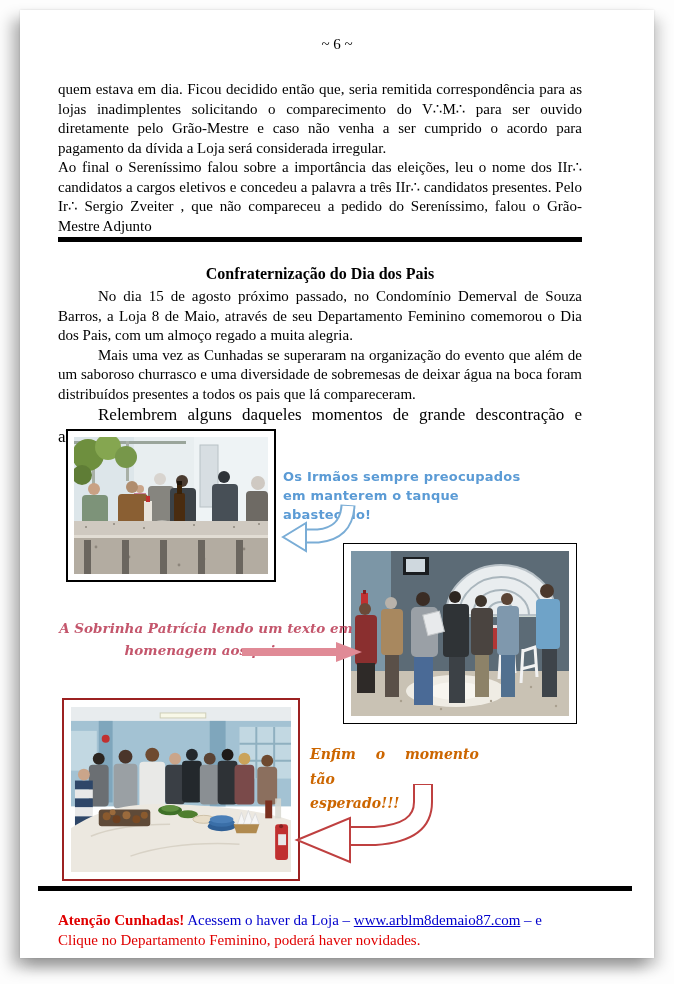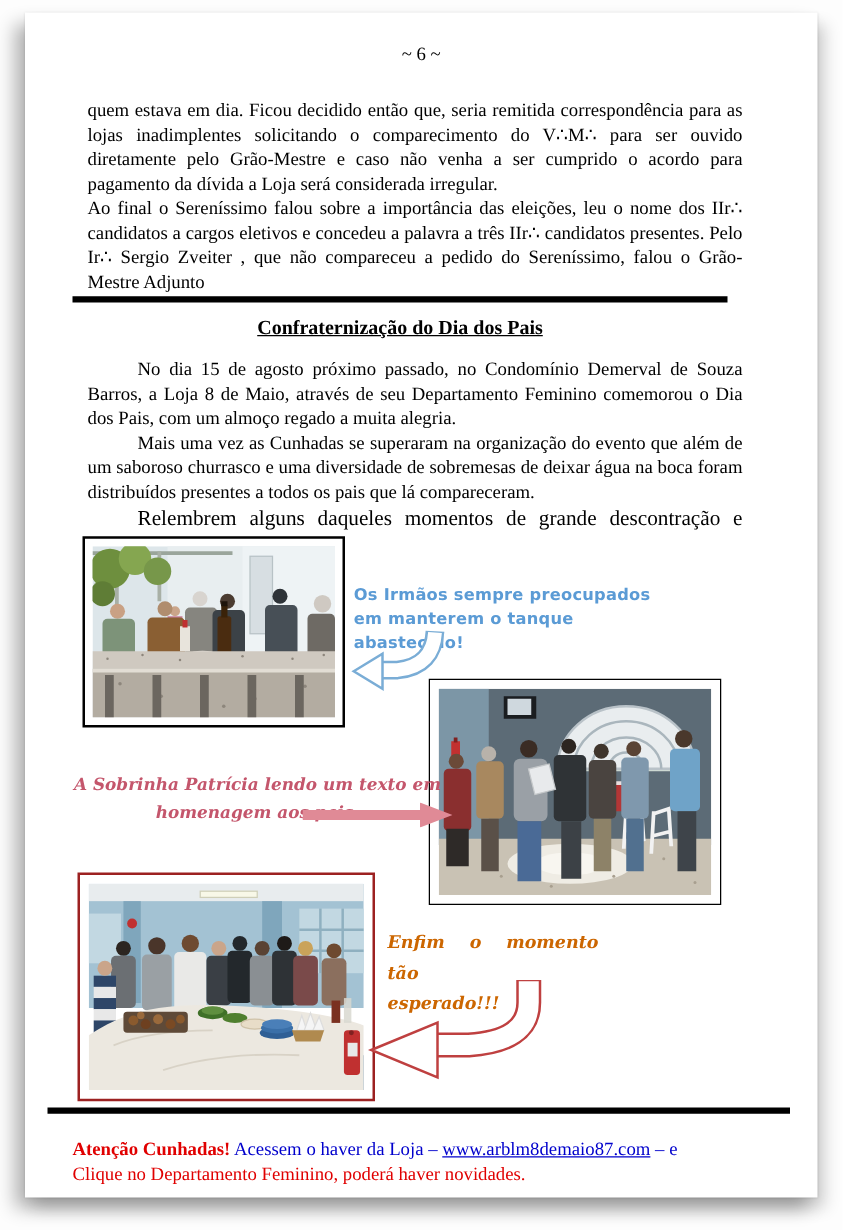--- a/index.html
+++ b/index.html
@@ -16,25 +16,25 @@
   html,body{margin:0;padding:0;}
   body{
     width:674px;height:984px;position:relative;background:#fdfdfd;
     font-family:"Liberation Serif", serif;color:#000;overflow:hidden;
   }
   .page{
     position:absolute;left:20px;top:10px;width:634px;height:948px;background:#ffffff;
     box-shadow:-8px 9px 14px rgba(0,0,0,.30), 7px 9px 12px rgba(0,0,0,.16), 0 0 2px rgba(0,0,0,.12);
   }
   .pagenum{position:absolute;top:26px;left:0;width:100%;text-align:center;font-size:15px;}
-  .textcol{position:absolute;left:50px;width:524px;}
+  .textcol{position:absolute;left:38px;width:524px;}
   .textcol p{margin:0;text-align:justify;font-size:15px;line-height:1.3;}
   #intro{top:70px;}
   .divider{position:absolute;left:38px;top:227px;width:524px;height:5px;background:#000;}
-  .heading{position:absolute;left:38px;top:244px;width:524px;text-align:center;font-weight:bold;font-size:16px;text-decoration:underline;}
+  .heading{position:absolute;left:38px;top:255px;width:524px;text-align:center;font-weight:bold;font-size:16px;}
   #sectionparas{top:277px;}
   .indent{text-indent:40px;}
   .small-run{font-size:17px;}
 
   .photo-frame{position:absolute;background:#fff;box-sizing:border-box;padding:6px;}
   #photo1{left:46px;top:419px;width:210px;height:153px;border:2px solid #000;}
   #photo2{left:323px;top:533px;width:234px;height:181px;border:1px solid #000;padding:7px;}
   #photo3{left:42px;top:688px;width:238px;height:183px;border:2px solid var(--photo3-border);padding:7px;}
   .photo-frame svg{width:100%;height:100%;display:block;}
 

